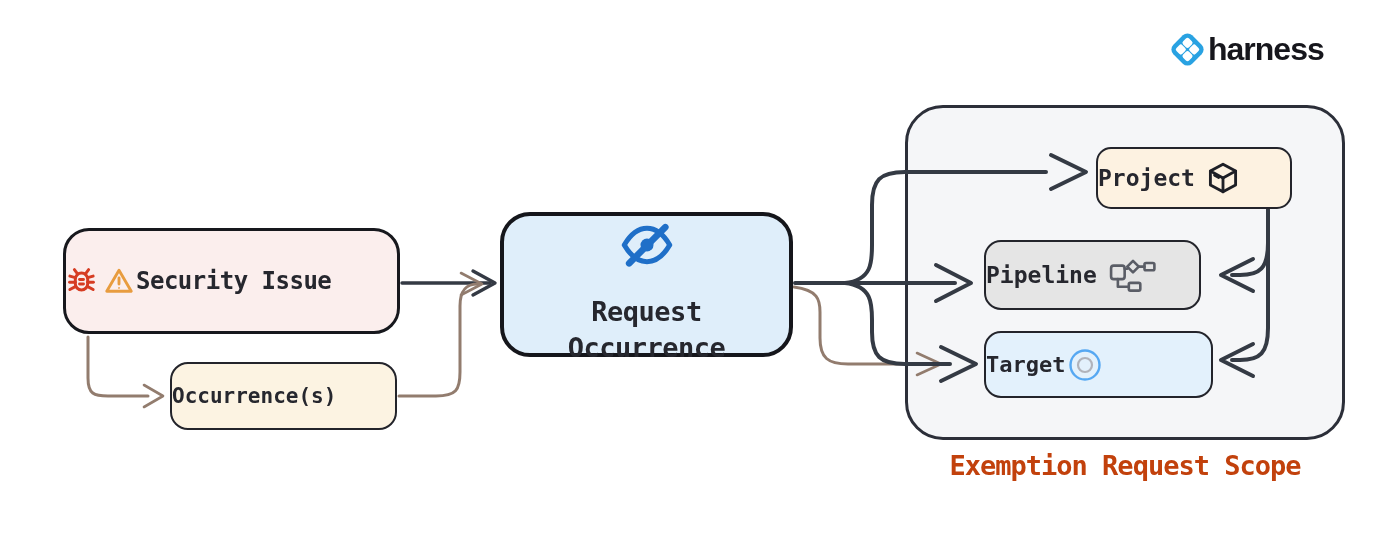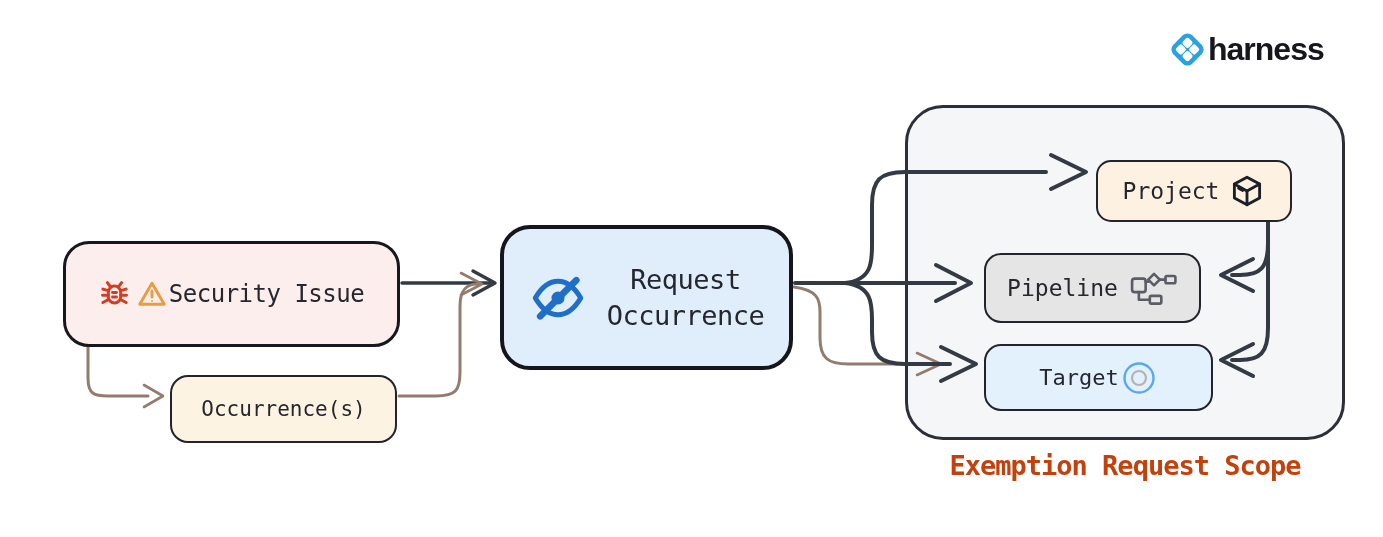--- a/index.html
+++ b/index.html
@@ -2,38 +2,38 @@
 <html><head>
 <meta charset="utf-8">
 <style>
   html,body{margin:0;padding:0;}
   body{
     width:1383px;height:537px;position:relative;background:#ffffff;
     font-family:"DejaVu Sans Mono","Liberation Mono",monospace;
     overflow:hidden;
   }
   .node{
-    position:absolute;box-sizing:border-box;display:flex;align-items:center;justify-content:center;
-    font-weight:normal;color:#26272e;z-index:2;margin-top:13px;
+    position:absolute;box-sizing:border-box;display:flex;align-items:center;
+    font-weight:bold;color:#26272e;z-index:2;
   }
   
   #node-security{
     left:63px;top:228px;width:337px;height:106px;background:#fbeeed;
     border:3.5px solid #17181d;border-radius:26px;flex-direction:row;gap:2px;
   }
   #node-security .icon-row{display:flex;align-items:center;gap:7px;height:34px;}
   #node-security .label{font-size:24px;letter-spacing:-0.5px;}
   #node-occurrences{
     left:170px;top:362px;width:227px;height:68px;background:#fcf3e2;
     border:2.8px solid #23242b;border-radius:18px;font-size:21px;
   }
   
   #node-request{
     left:500px;top:212px;width:293px;height:145px;background:#dfeefa;
-    border:4px solid #15161b;border-radius:30px;gap:20px;padding:0 14px;
+    border:4px solid #15161b;border-radius:30px;gap:20px;padding:0 14px;flex-direction:column;
   }
   #node-request .lines{display:flex;flex-direction:column;align-items:center;font-size:27px;line-height:1.32;letter-spacing:-0.5px;}
   
   #scope{
     position:absolute;left:905px;top:105px;width:440px;height:335px;box-sizing:border-box;
     background:#f5f6f8;border:3.5px solid #2c2f39;border-radius:38px;z-index:0;
   }
   #node-project{
     left:1096px;top:147px;width:196px;height:62px;background:#fdf2e1;
     border:2.8px solid #23242b;border-radius:15px;font-size:23px;gap:10px;

